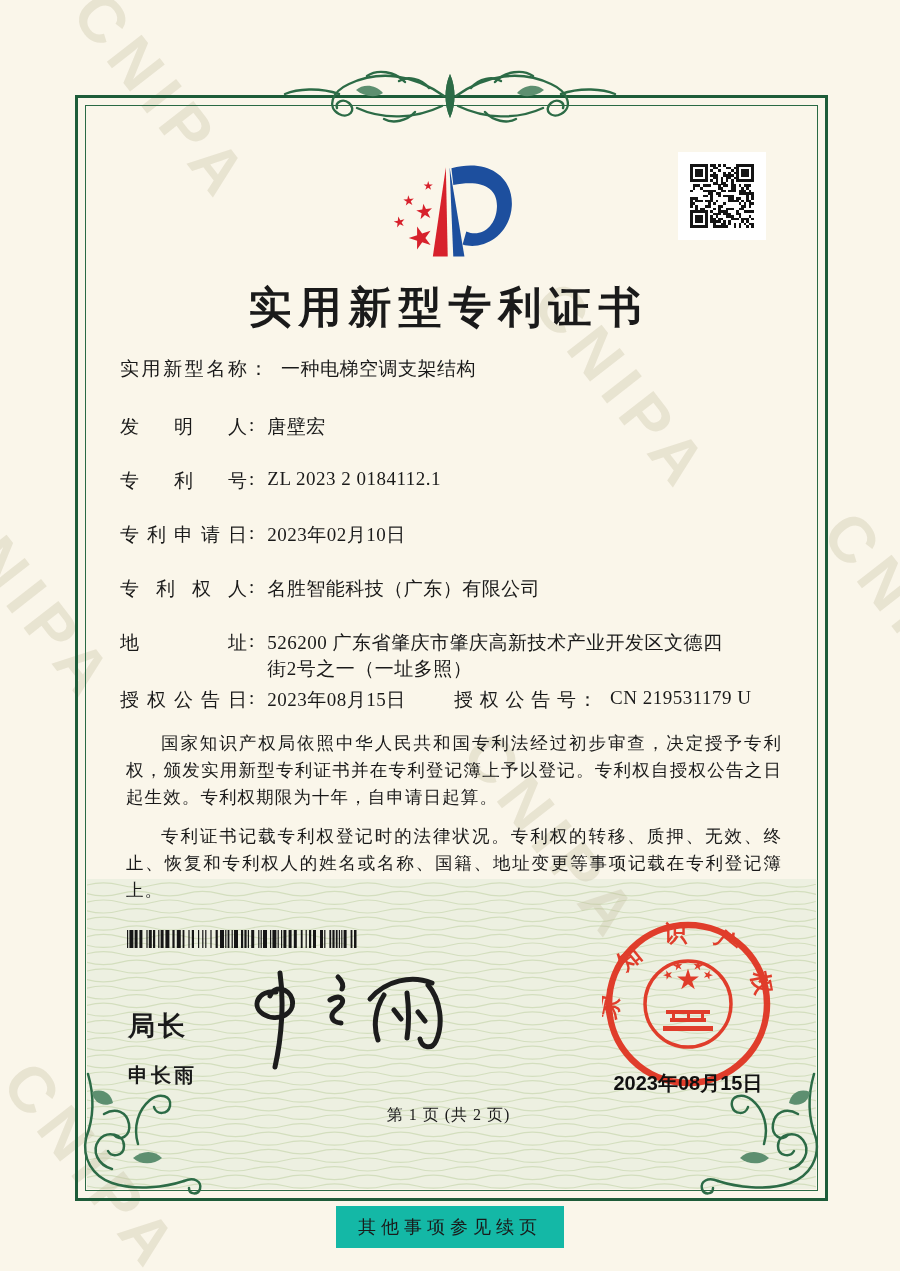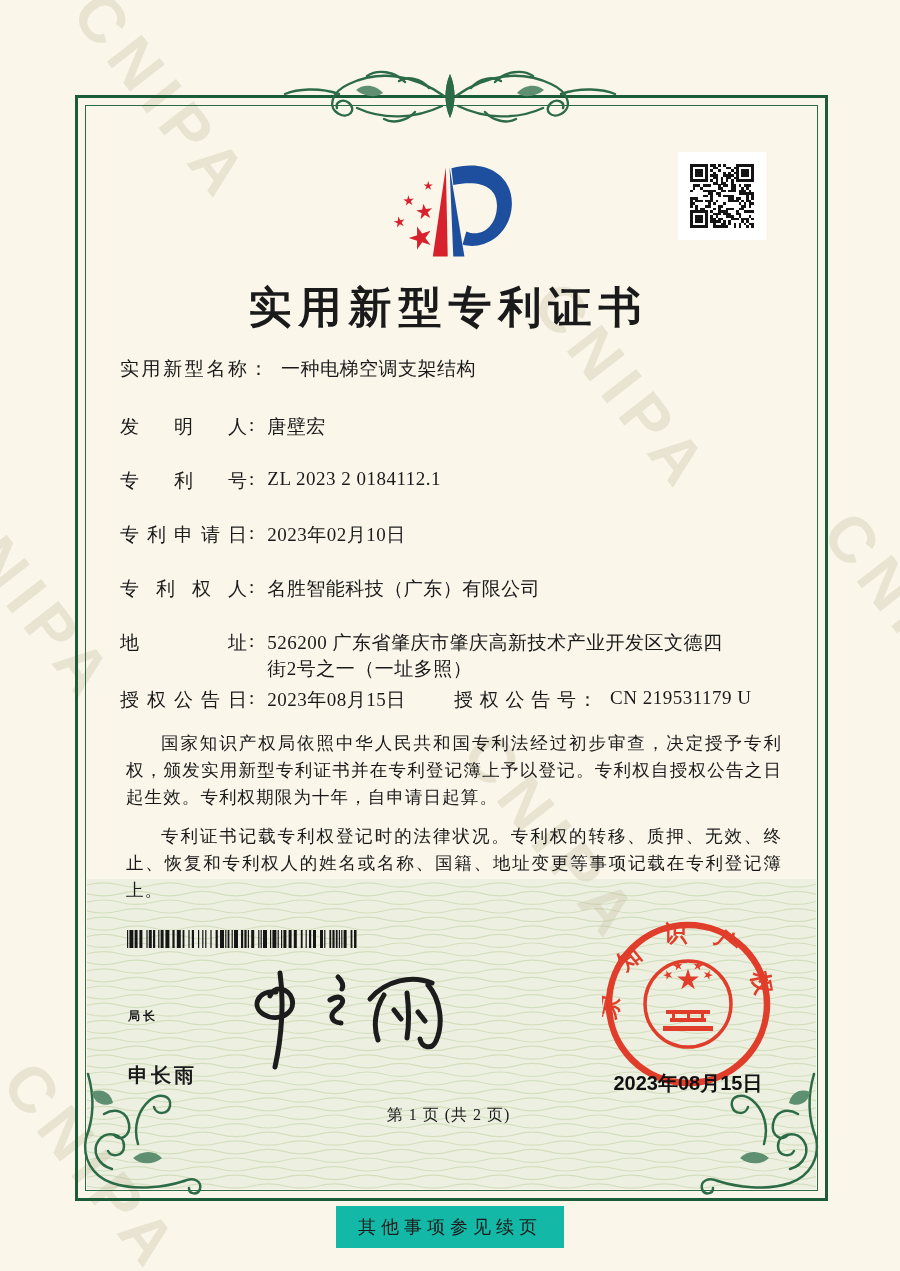--- a/index.html
+++ b/index.html
@@ -37,21 +37,21 @@
   .grp2{position:absolute;left:334px;top:0;display:flex;}
 
   .body-text{position:absolute;left:118px;top:722px;width:672px;font-size:17.5px;
              line-height:27px;text-align:justify;letter-spacing:1.1px;}
   .body-text p{margin:8px;text-indent:2em;}
   .body-text p + p{margin-top:12px;}
 
   .barcode{position:absolute;left:127px;top:930px;}
 
   .director-title{position:absolute;left:128px;top:1008px;font-family:"Liberation Sans",sans-serif;
-                  font-weight:600;font-size:12px;letter-spacing:3px;}
+                  font-weight:600;font-size:27px;letter-spacing:3px;}
   .director-name{position:absolute;left:128px;top:1044px;font-family:"Liberation Sans",sans-serif;
                  font-weight:600;font-size:20px;letter-spacing:3px;margin-top:18px;}
   .signature{position:absolute;left:232px;top:968px;}
 
   .seal{position:absolute;left:602px;top:918px;opacity:0.93;}
   .seal-date{position:absolute;left:602px;top:1070px;width:172px;text-align:center;
              font-family:"Liberation Sans",sans-serif;font-weight:bold;font-size:20px;color:#111;}
 
   .page-footer{position:absolute;left:75px;top:1105px;width:747px;text-align:center;
                font-size:16px;letter-spacing:1px;}

